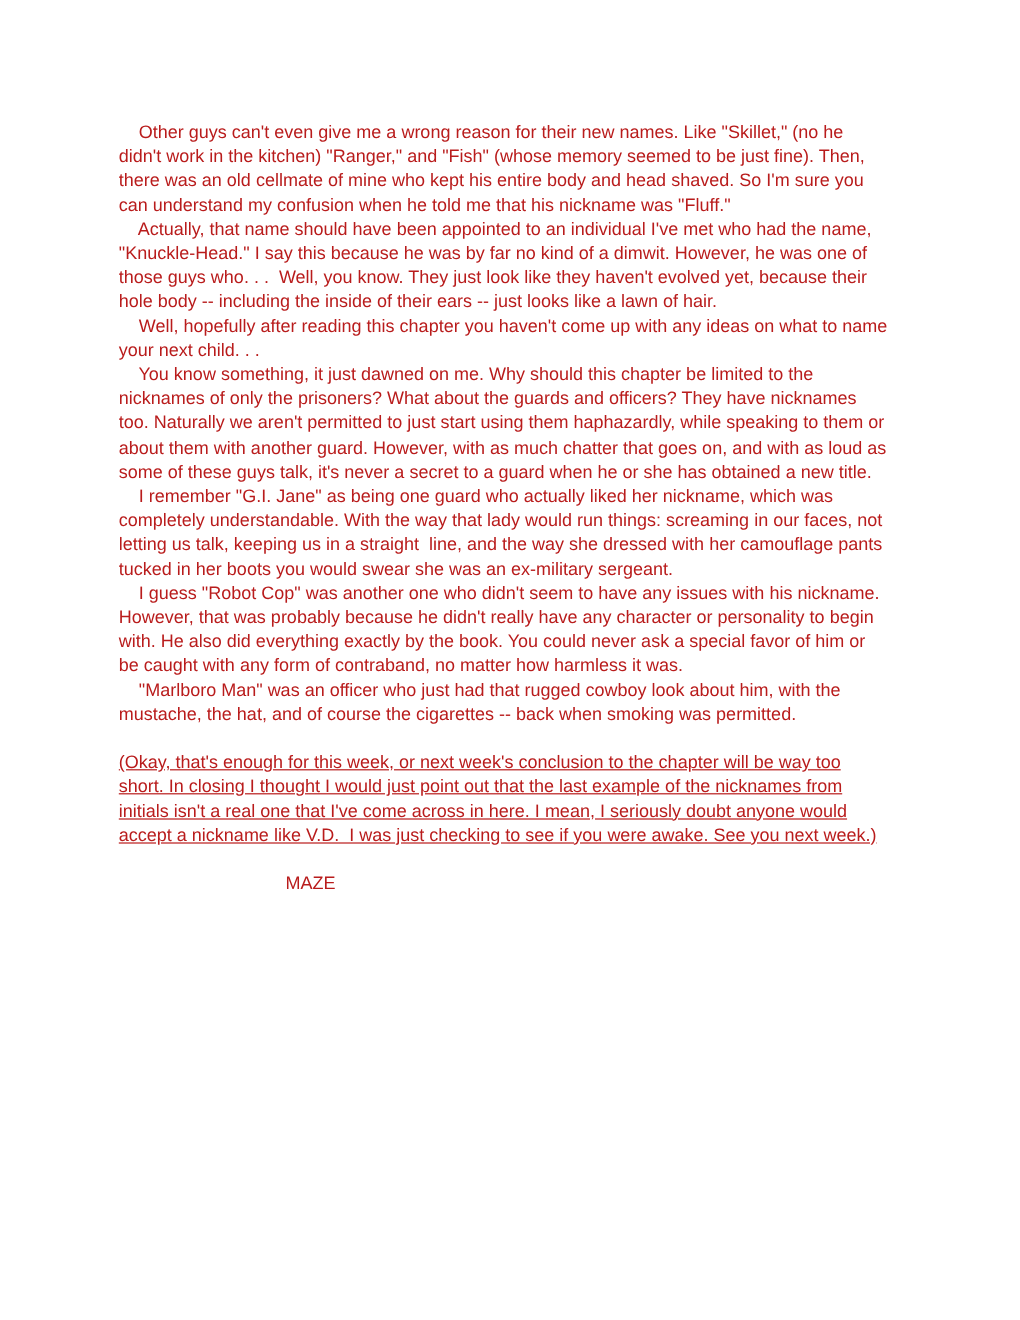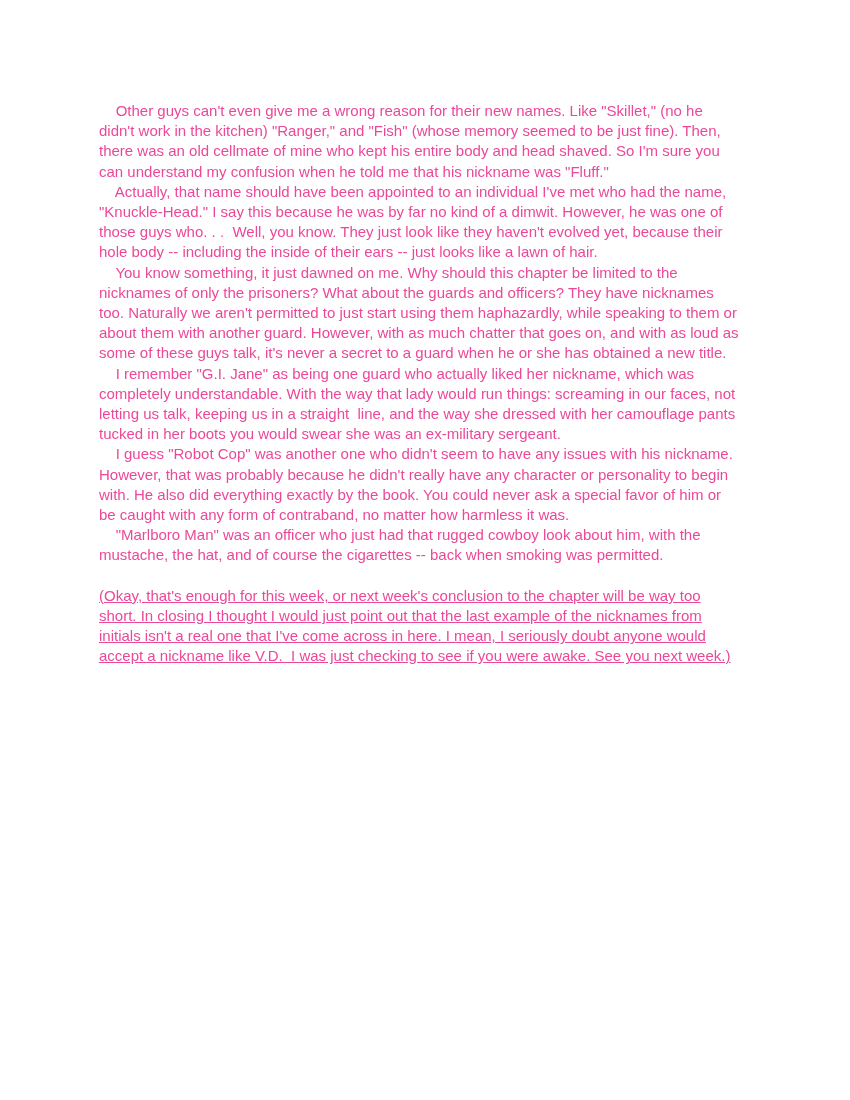--- a/index.html
+++ b/index.html
@@ -6,21 +6,21 @@
     margin: 0;
     padding: 0;
     background: #ffffff;
   }
   .page {
     position: relative;
     width: 850px;
     height: 1100px;
     background: #ffffff;
     font-family: "Liberation Sans", sans-serif;
-    color: #ec4899;
+    color: #b91c1c;
     overflow: hidden;
   }
   .text-block {
     position: absolute;
     left: 99px;
     top: 101px;
     width: 680px;
     font-size: 15px;
     line-height: 20.2px;
   }
@@ -44,33 +44,36 @@
 <div class="page">
   <div class="text-block">
     <p class="para">    Other guys can't even give me a wrong reason for their new names. Like "Skillet," (no he
 didn't work in the kitchen) "Ranger," and "Fish" (whose memory seemed to be just fine). Then,
 there was an old cellmate of mine who kept his entire body and head shaved. So I'm sure you
 can understand my confusion when he told me that his nickname was "Fluff."</p>
     <p class="para">    Actually, that name should have been appointed to an individual I've met who had the name,
 "Knuckle-Head." I say this because he was by far no kind of a dimwit. However, he was one of
 those guys who. . .  Well, you know. They just look like they haven't evolved yet, because their
 hole body -- including the inside of their ears -- just looks like a lawn of hair.</p>
+    <p class="para">    Well, hopefully after reading this chapter you haven't come up with any ideas on what to name
+your next child. . .</p>
     <p class="para">    You know something, it just dawned on me. Why should this chapter be limited to the
 nicknames of only the prisoners? What about the guards and officers? They have nicknames
 too. Naturally we aren't permitted to just start using them haphazardly, while speaking to them or
 about them with another guard. However, with as much chatter that goes on, and with as loud as
 some of these guys talk, it's never a secret to a guard when he or she has obtained a new title.</p>
     <p class="para">    I remember "G.I. Jane" as being one guard who actually liked her nickname, which was
 completely understandable. With the way that lady would run things: screaming in our faces, not
 letting us talk, keeping us in a straight  line, and the way she dressed with her camouflage pants
 tucked in her boots you would swear she was an ex-military sergeant.</p>
     <p class="para">    I guess "Robot Cop" was another one who didn't seem to have any issues with his nickname.
 However, that was probably because he didn't really have any character or personality to begin
 with. He also did everything exactly by the book. You could never ask a special favor of him or
 be caught with any form of contraband, no matter how harmless it was.</p>
     <p class="para">    "Marlboro Man" was an officer who just had that rugged cowboy look about him, with the
 mustache, the hat, and of course the cigarettes -- back when smoking was permitted.</p>
     <p class="para closing">(Okay, that's enough for this week, or next week's conclusion to the chapter will be way too
 short. In closing I thought I would just point out that the last example of the nicknames from
 initials isn't a real one that I've come across in here. I mean, I seriously doubt anyone would
 accept a nickname like V.D.  I was just checking to see if you were awake. See you next week.)</p>
+    <div class="signature">MAZE</div>
   </div>
 </div>
 
 </body></html>

